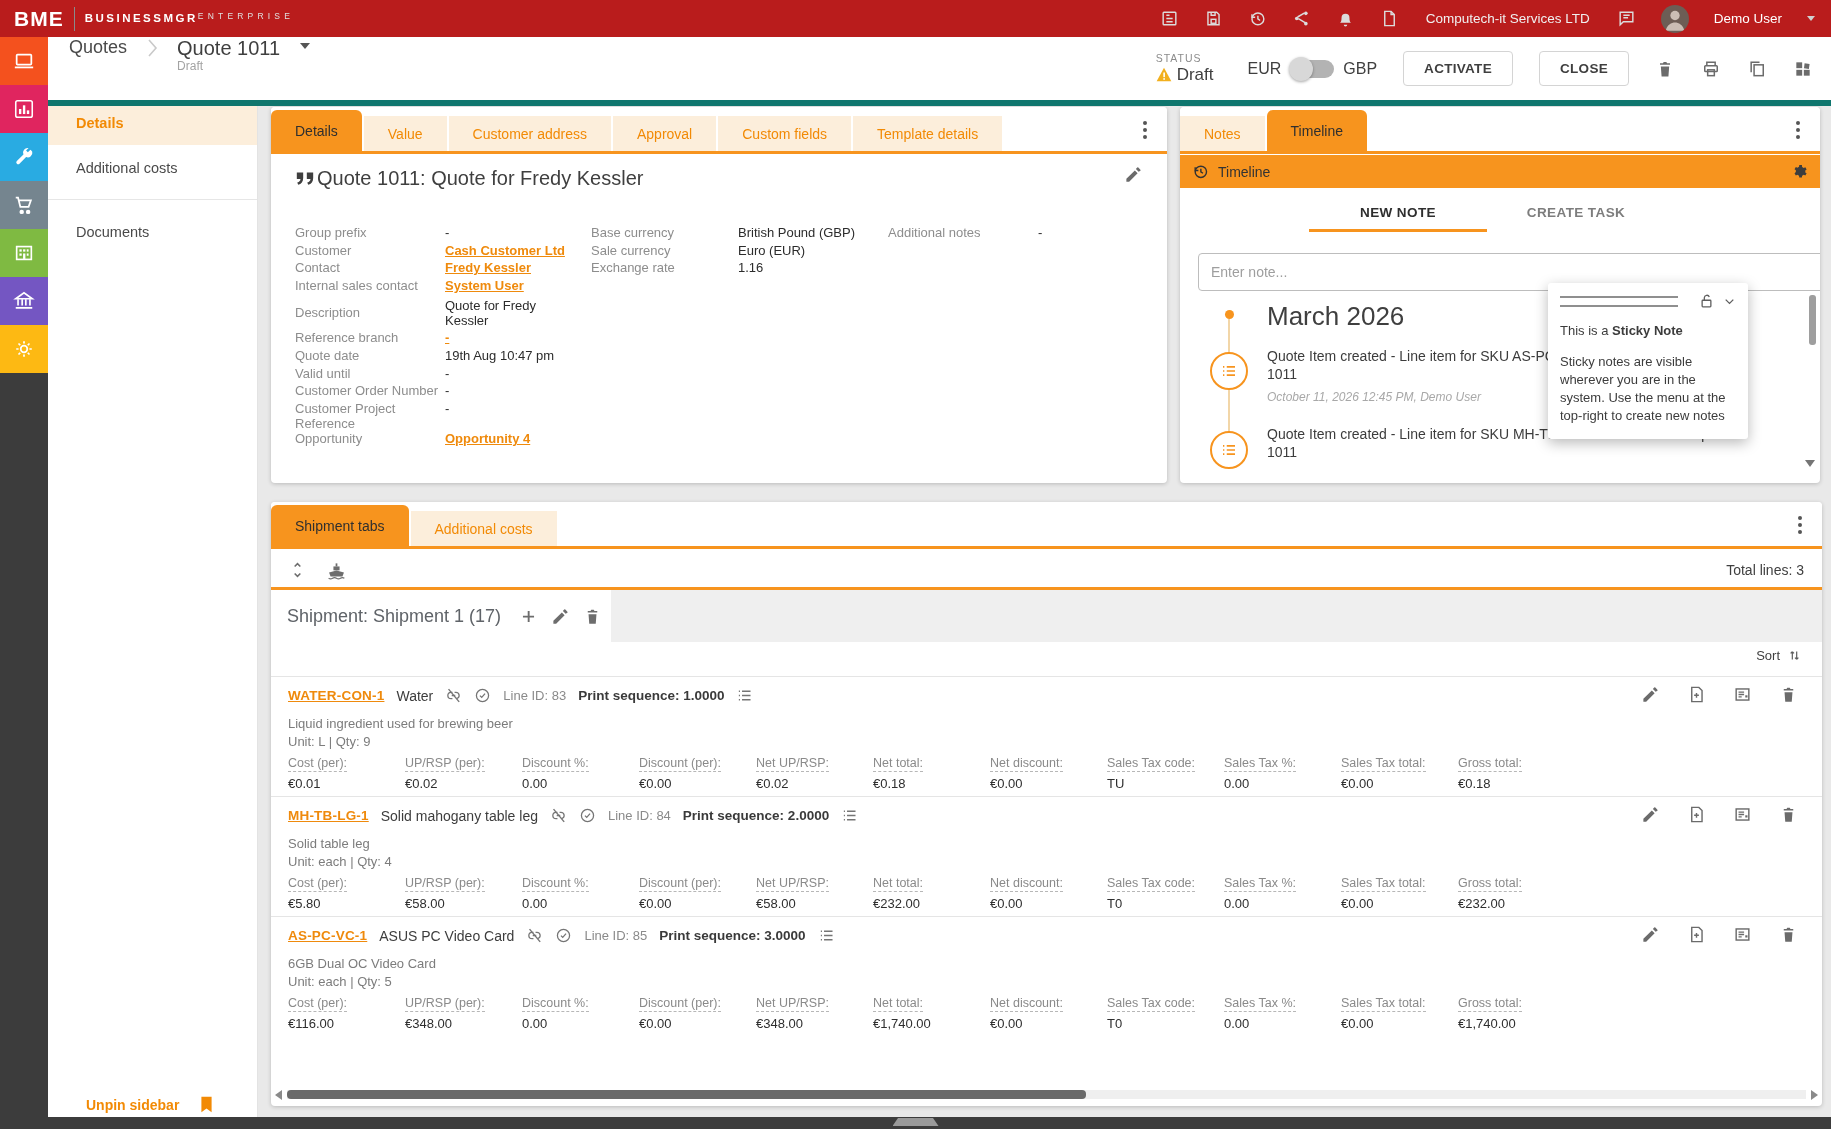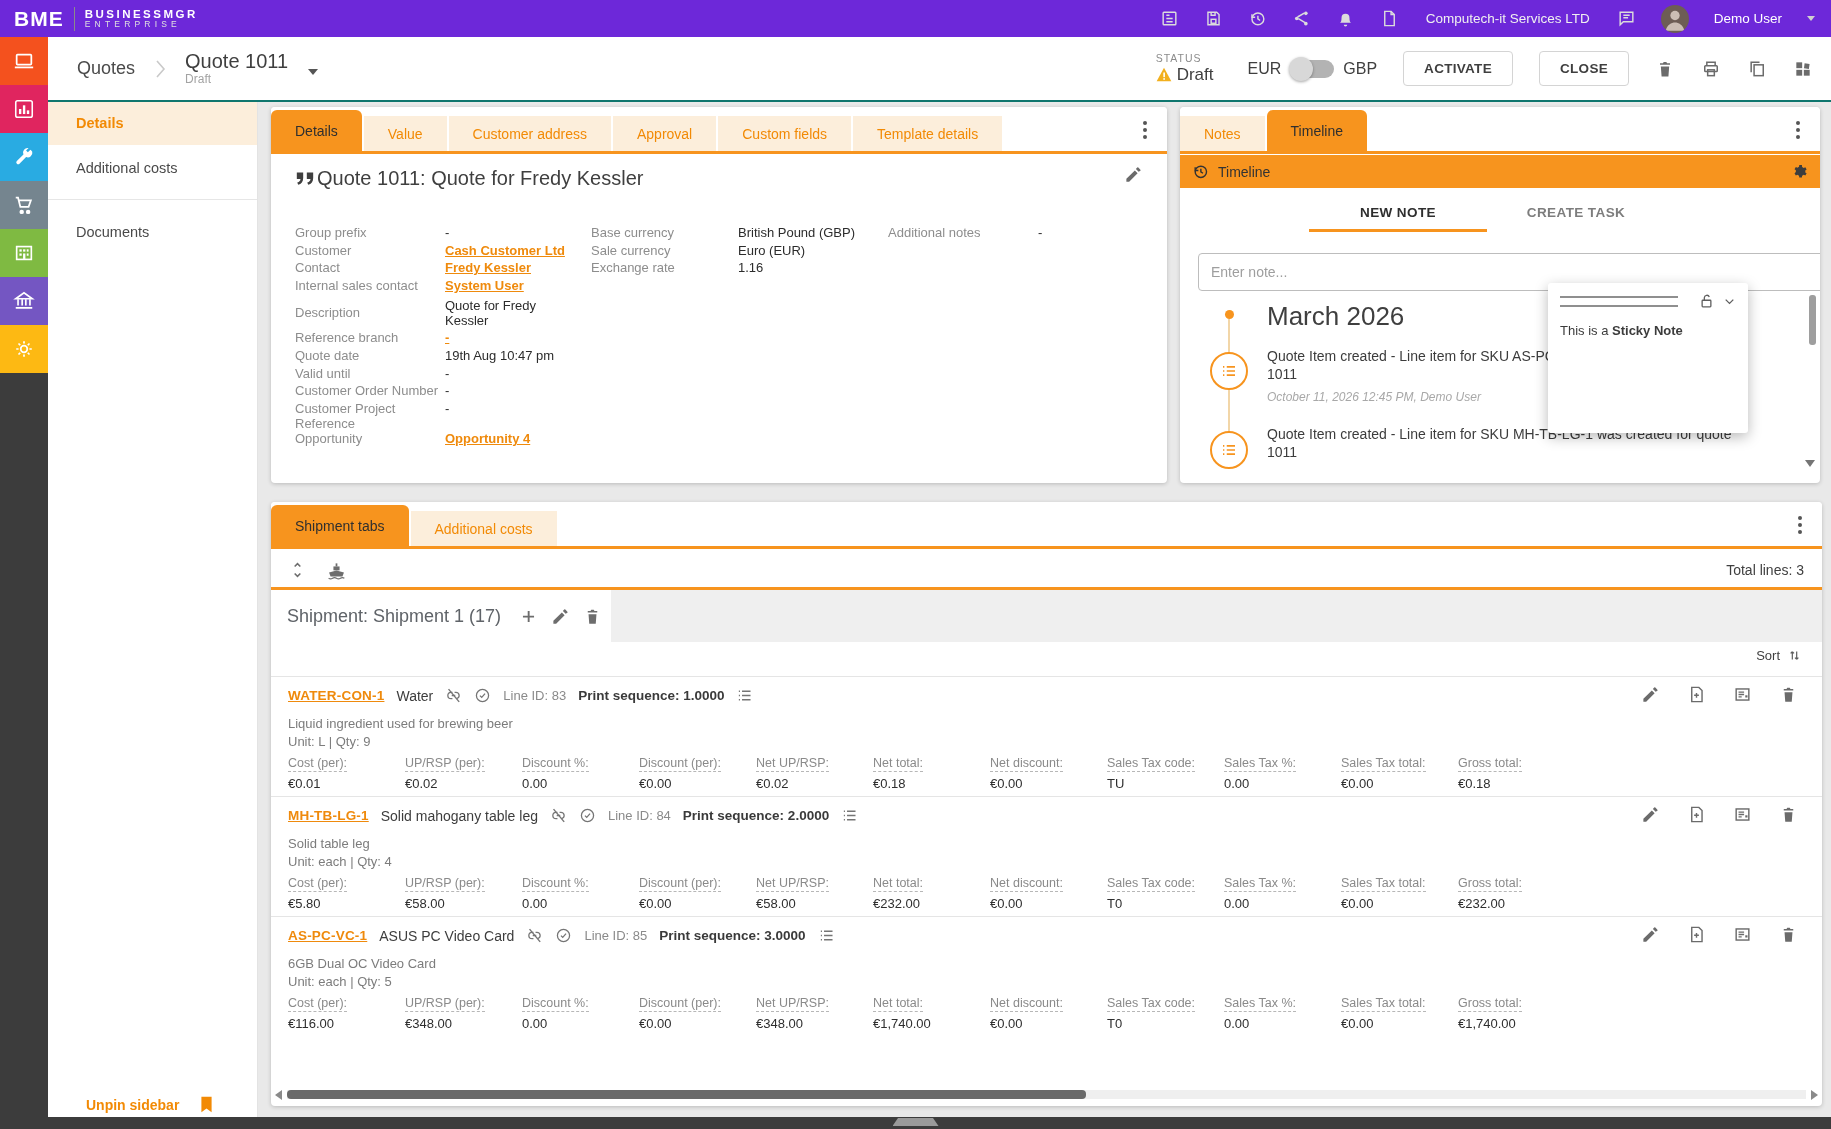--- a/index.html
+++ b/index.html
@@ -1,36 +1,36 @@
 <!DOCTYPE html>
 <html><head>
 <meta charset="utf-8">
 <style>
   html,body{margin:0;padding:0}
   body{width:1831px;height:1129px;overflow:hidden;position:relative;background:#E9E9E9;
        font-family:"Liberation Sans",sans-serif;color:#424242;-webkit-font-smoothing:antialiased}
   svg{display:block}
   
-  .topbar{position:absolute;top:0;left:0;width:100%;height:37px;background:#6d28d9;display:flex;align-items:center;z-index:6;color:#E8E8E8}
+  .topbar{position:absolute;top:0;left:0;width:100%;height:37px;background:#b91c1c;display:flex;align-items:center;z-index:6;color:#E8E8E8}
   .logo{font-size:21px;font-weight:800;letter-spacing:1px;color:#fff;margin-left:14px}
   .logo-div{width:1px;height:24px;background:#8a8a8a;margin:0 10px}
-  .brand{display:flex;flex-direction:column;line-height:1.05}
+  .brand{display:flex;flex-direction:row;line-height:1.05}
   .brand b{font-size:11.5px;letter-spacing:2.5px;color:#fff}
   .brand span{font-size:8.5px;letter-spacing:4.2px;color:#e0e0e0}
   .top-right{margin-left:auto;display:flex;align-items:center;gap:25px;margin-right:16px}
   .tic{color:#dcdcdc;cursor:pointer}
   .company{font-size:13.5px;color:#f0f0f0;margin:0 2px}
   .avatar{width:28px;height:28px;border-radius:50%;background:#6d5d55;display:flex;align-items:center;justify-content:center;overflow:hidden}
   .username{font-size:13.5px;color:#fff}
   .caret{width:0;height:0;border-left:4.5px solid transparent;border-right:4.5px solid transparent;border-top:5px solid #d0d0d0}
   
   .rail{position:absolute;top:37px;left:0;width:48px;bottom:0;background:#3C3C3C;z-index:5}
   .tile{width:48px;height:48px;display:flex;align-items:center;justify-content:center;color:#fff;cursor:pointer}
   
-  .subheader{position:absolute;top:37px;left:47px;right:0;height:63px;background:#fff;display:flex;align-items:center;border-bottom:2px solid #0f766e;z-index:4}
+  .subheader{position:absolute;top:37px;left:39px;right:0;height:63px;background:#fff;display:flex;border-bottom:6px solid #0f766e;z-index:4}
   .crumb-root{font-size:18px;color:#4a4a4a;margin-left:30px}
   .crumb-sep{color:#c9c9c9;margin:0 18px}
   .title-block{display:flex;flex-direction:column;line-height:1.15}
   .page-title{font-size:20px;color:#3f3f3f;font-weight:500}
   .page-sub{font-size:12px;color:#a3a3a3}
   .title-caret{width:0;height:0;border-left:5px solid transparent;border-right:5px solid transparent;border-top:6px solid #555;margin-left:20px;margin-top:6px}
   .sh-right{margin-left:auto;display:flex;align-items:center;gap:26px;margin-right:18px}
   .status{display:flex;flex-direction:column;align-items:flex-start;line-height:1.2;margin-right:8px}
   .status-label{font-size:10.5px;letter-spacing:1px;color:#8b8b8b}
   .status-row{display:flex;align-items:center;gap:5px;font-size:17px;color:#3f3f3f}
@@ -480,20 +480,21 @@
         <svg width="15" height="16" viewBox="0 0 20 22" fill="none" stroke="currentColor" stroke-width="1.8">
             <rect x="4" y="10" width="12" height="9" rx="1"></rect>
             <path d="M7 10V6.5a3.5 3.5 0 0 1 6.8-1"></path>
           </svg>
         <svg width="13" height="13" viewBox="0 0 24 24" fill="none" stroke="currentColor" stroke-width="2.4">
             <path d="m5 8.5 7 7 7-7"></path>
           </svg>
       </div>
     </div>
     <p><span>This is a </span><b>Sticky Note</b></p>
+    <p>Sticky notes are visible wherever you are in the system. Use the menu at the top-right to create new notes</p>
   </div>
 
   <div class="card" id="card-ship">
     <div class="tabstrip">
       <div class="tab active">Shipment tabs</div>
       <div class="tab">Additional costs</div>
       <div class="kebab">
           <i></i>
           <i></i>
           <i></i>

